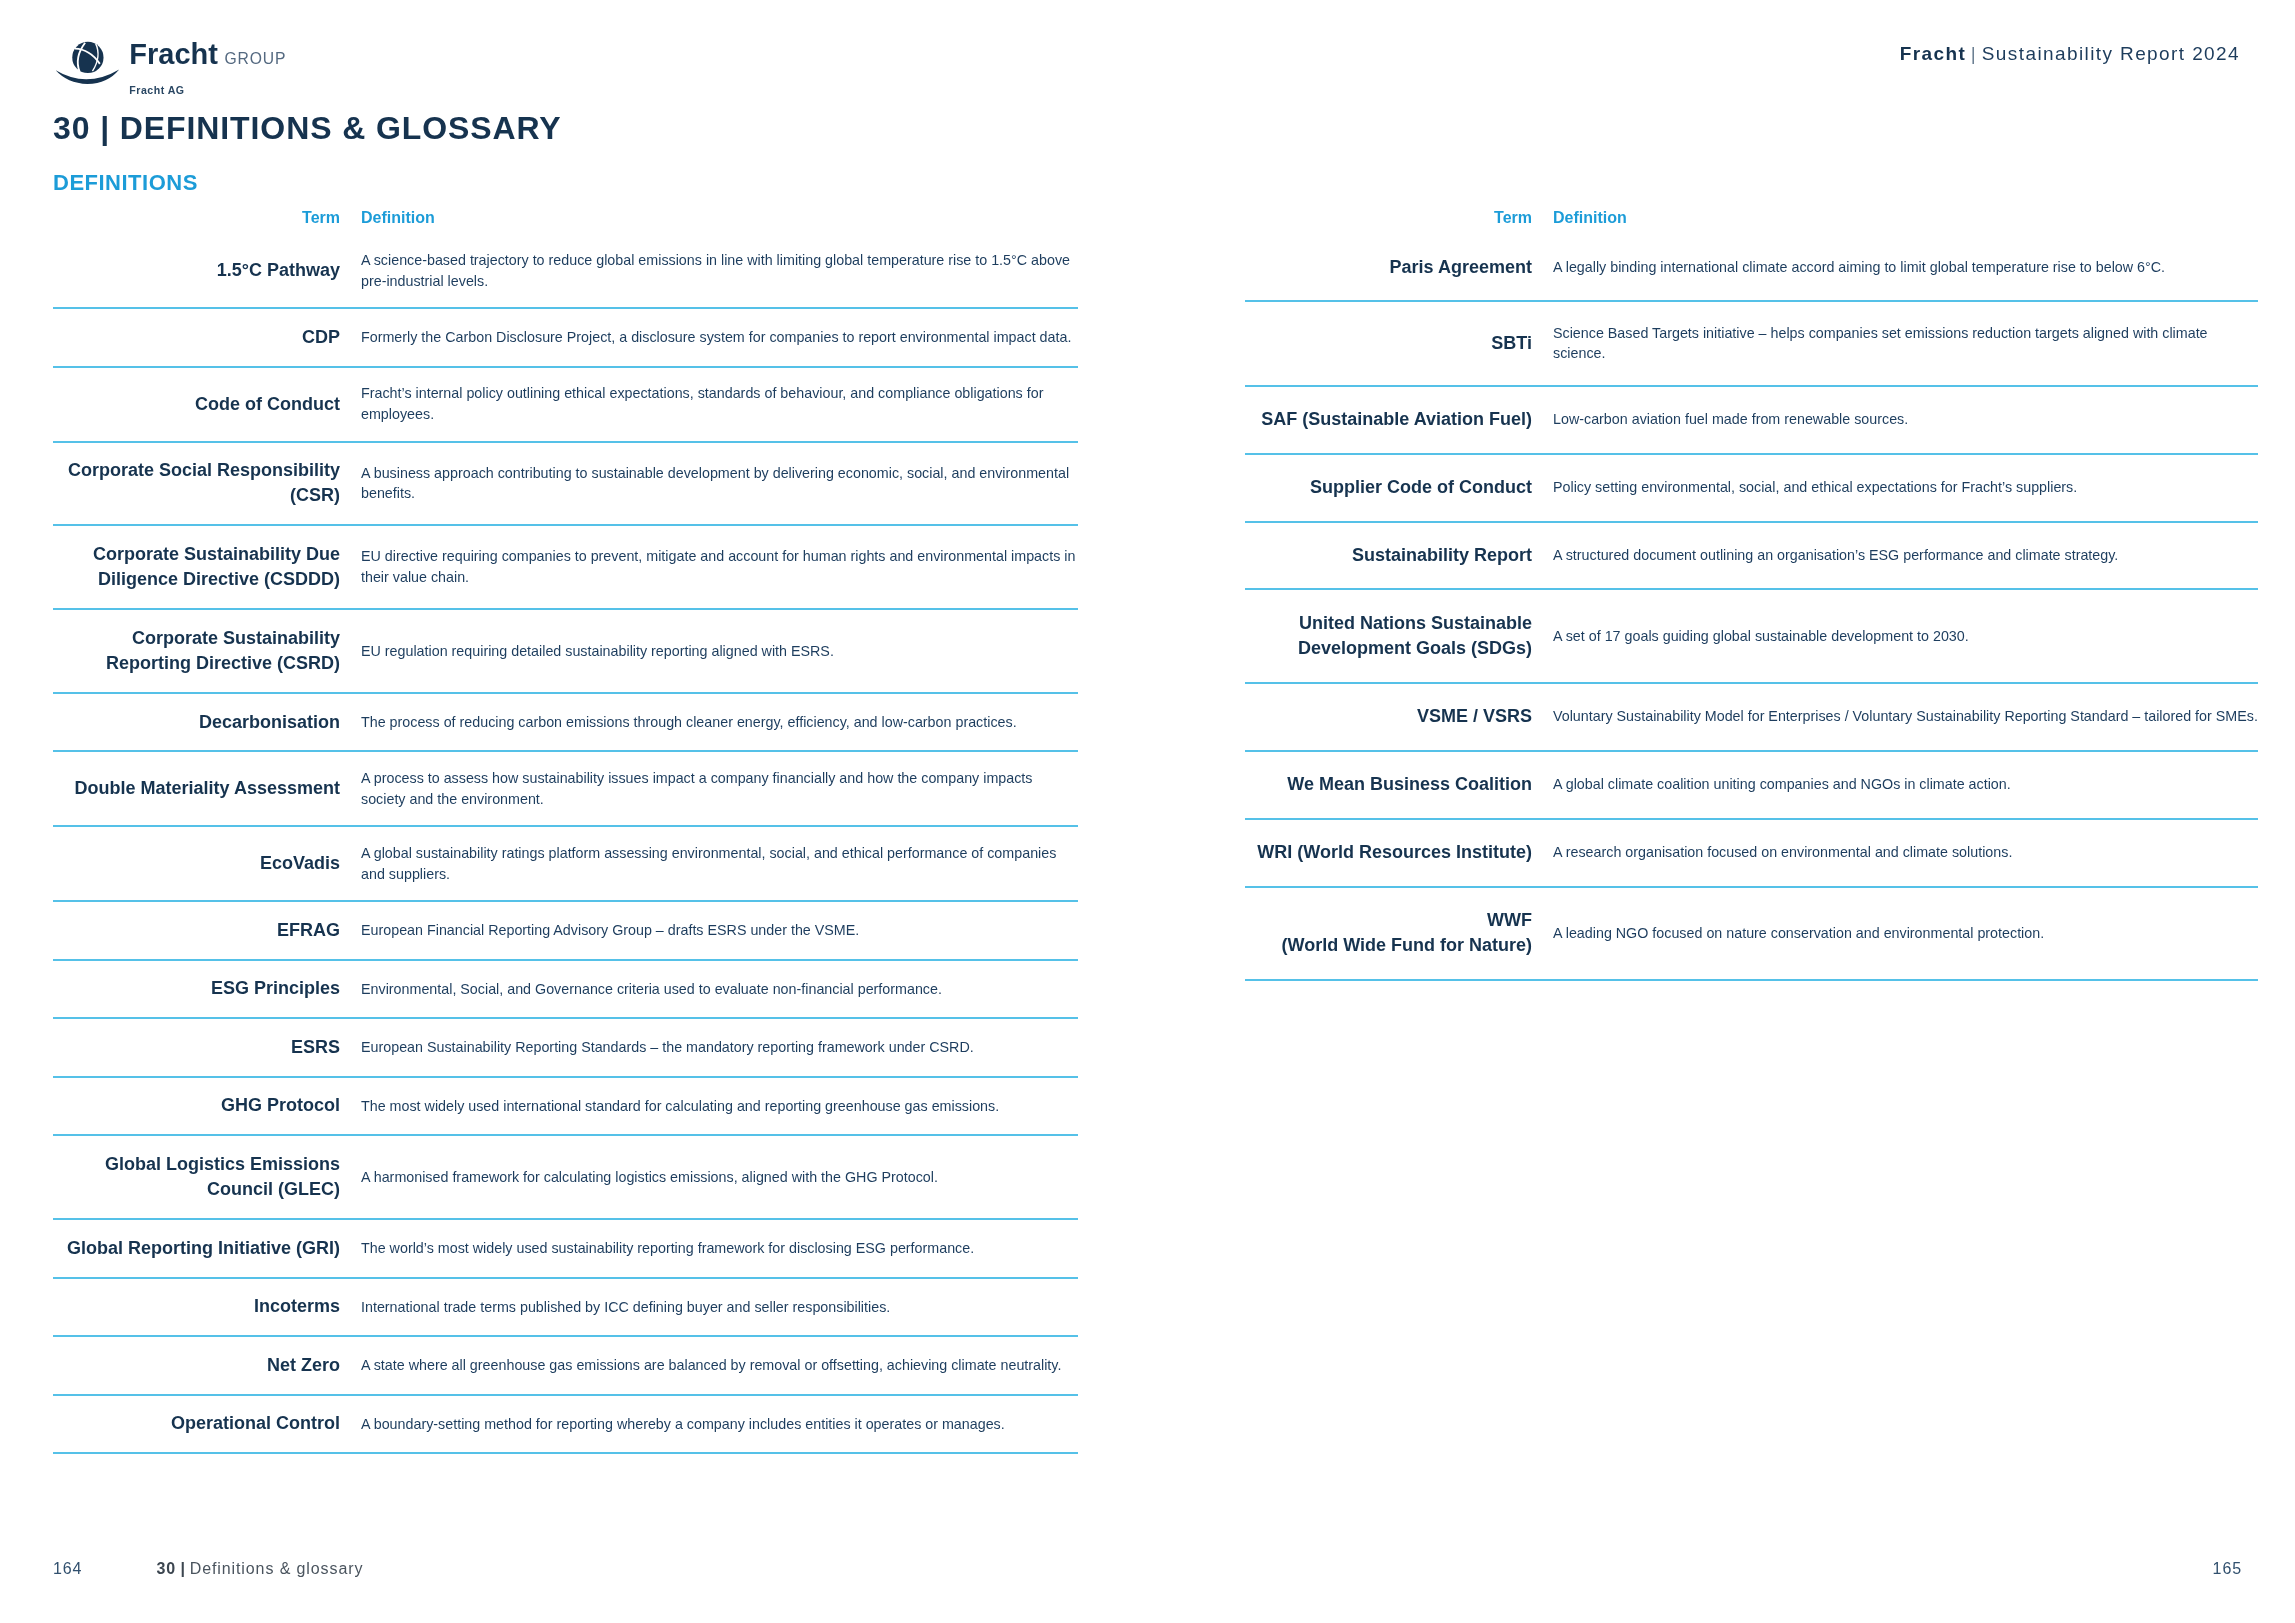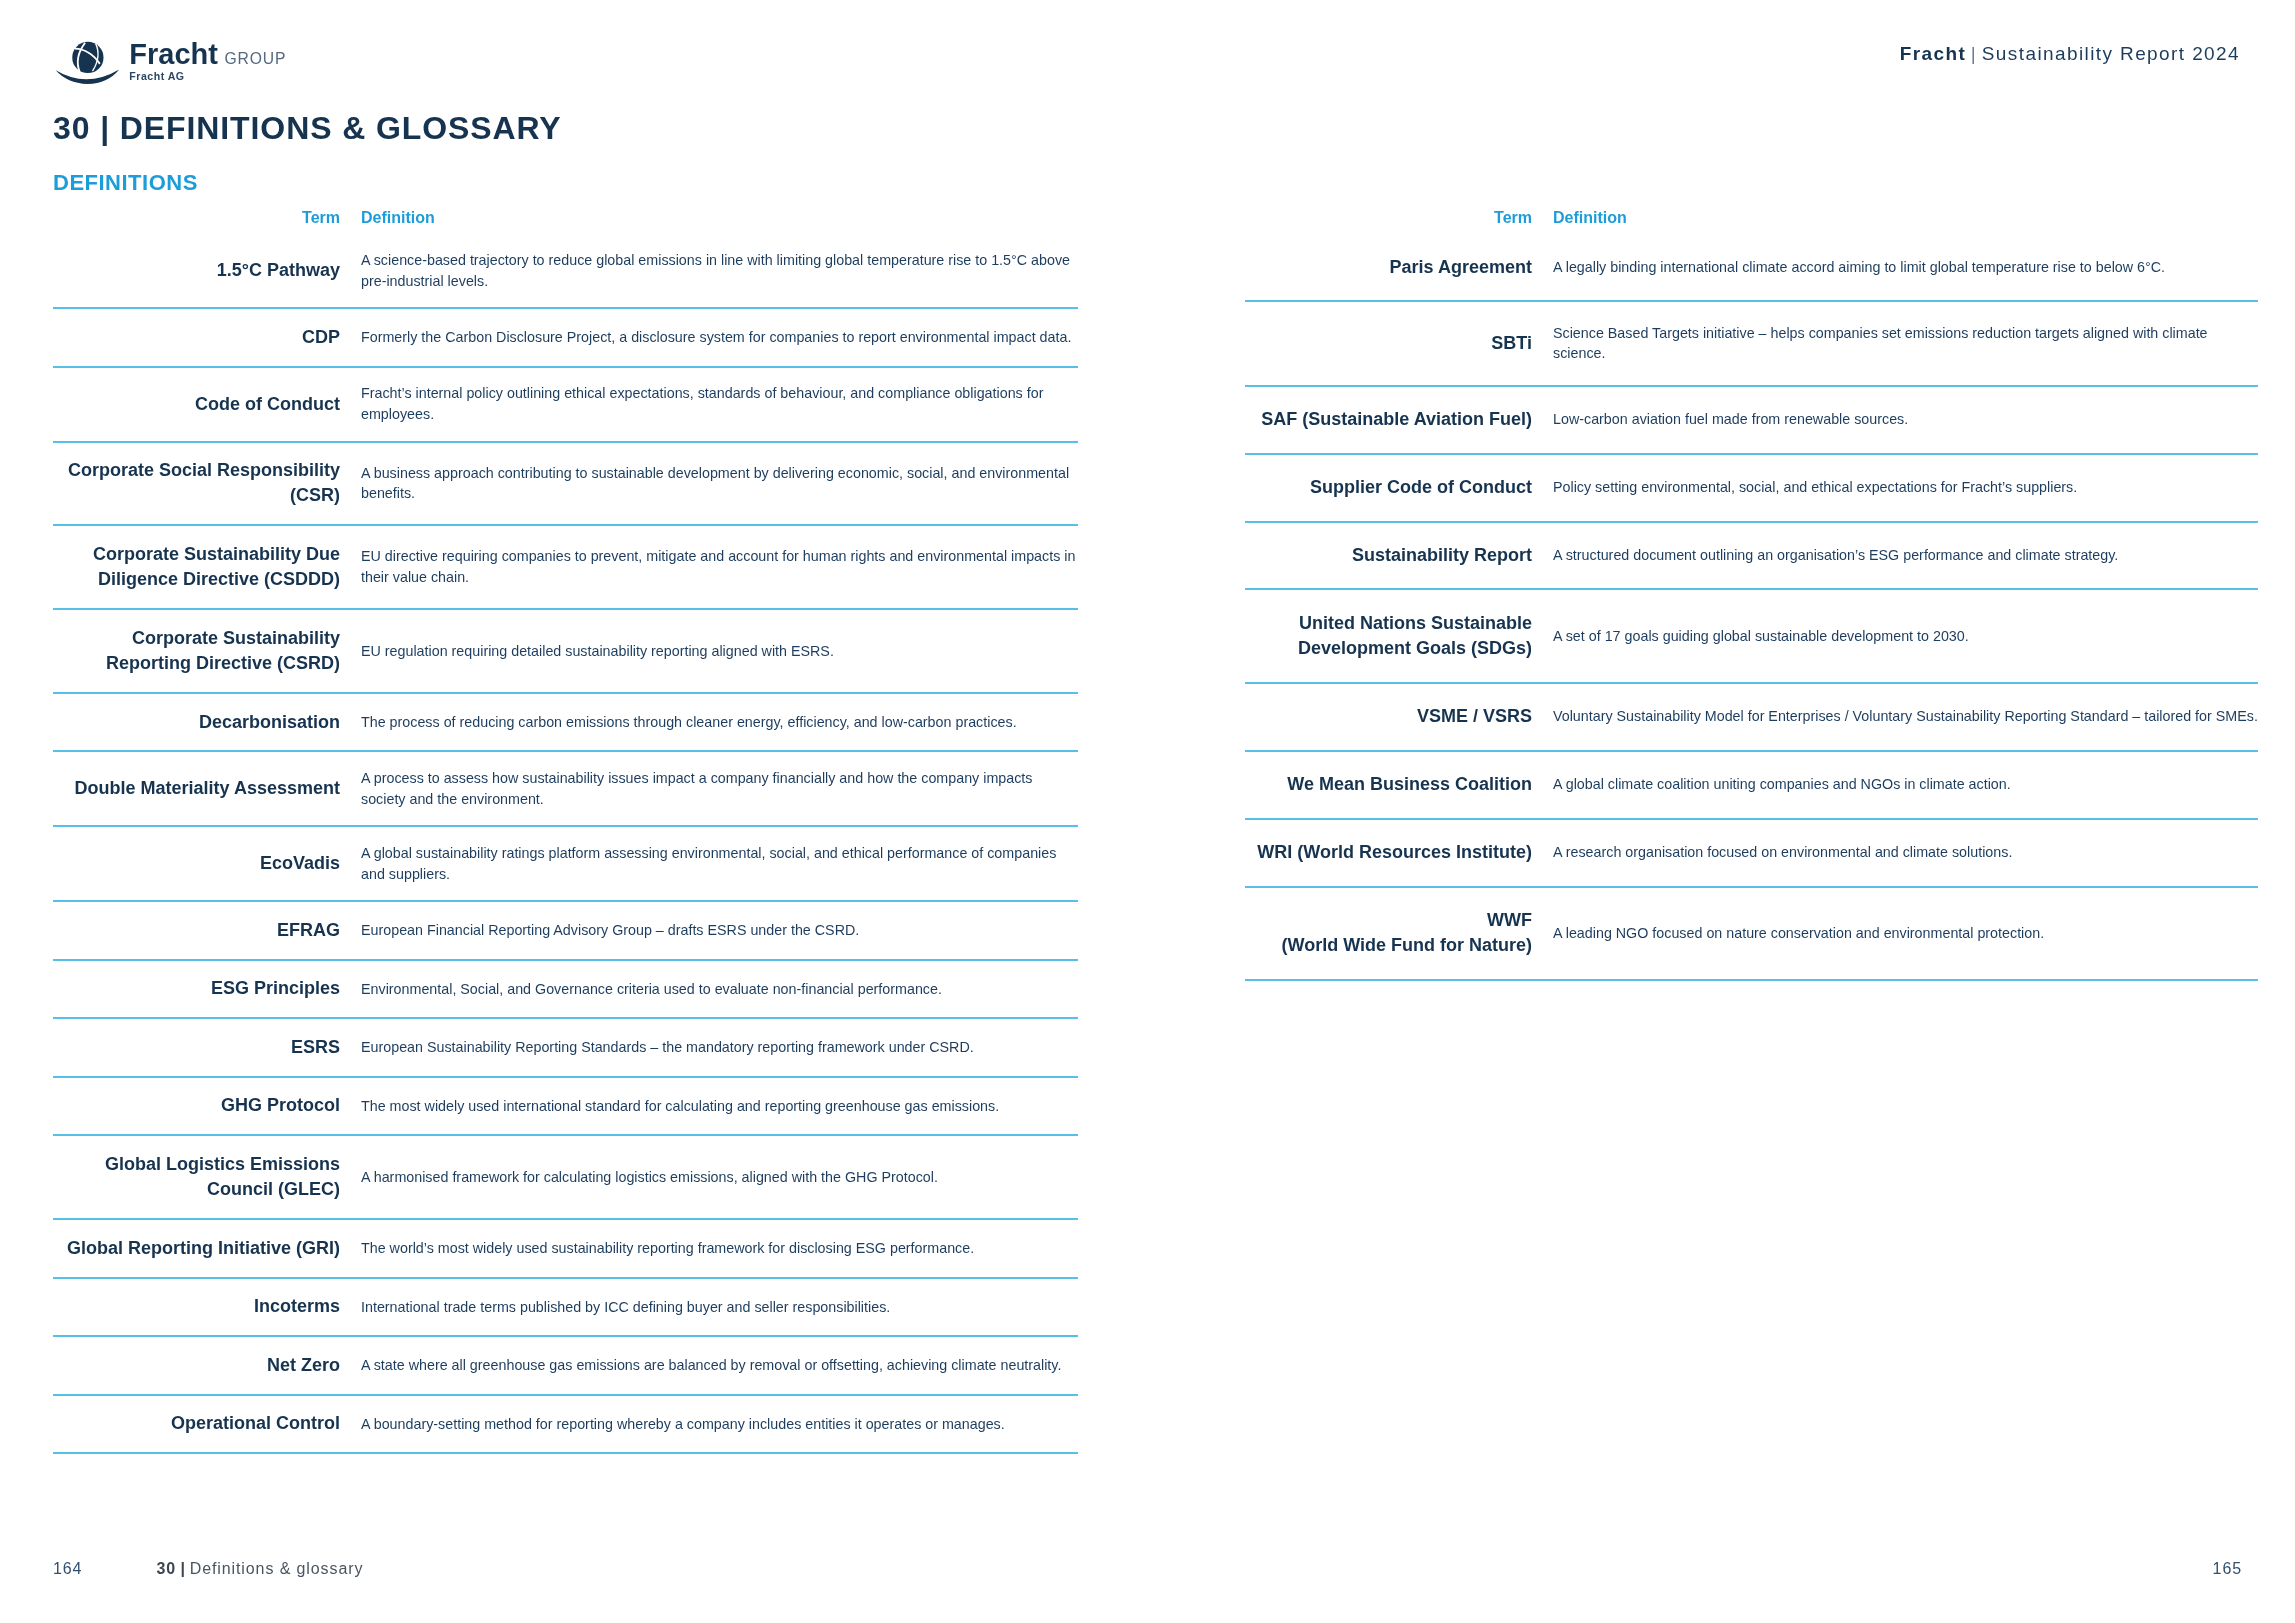--- a/index.html
+++ b/index.html
@@ -24,21 +24,21 @@
   .logo-brand-line { display: flex; align-items: baseline; }
   .logo-brand {
     font-size: 29px; font-weight: bold; color: #16334f; letter-spacing: 0;
     line-height: 1;
   }
   .logo-group {
     font-size: 15.7px; color: #546980; margin-left: 6.5px; letter-spacing: 0.9px;
     line-height: 1;
   }
   .logo-subtitle {
-    font-size: 10.6px; font-weight: bold; color: #2a4763; margin-top: 1px;
+    font-size: 10.6px; font-weight: bold; color: #2a4763; margin-top: 15px;
     letter-spacing: 0.5px;
   }
   .report-ref {
     position: absolute;
     right: 55px; top: 43px;
     font-size: 19px; letter-spacing: 1.4px; color: #1d3c5c; text-align: right;
   }
   .report-ref .brand { font-weight: bold; color: #16334f; }
   .report-ref .sep { color: #6a7e92; padding: 0 4.6px; font-weight: 300; }
 
@@ -172,21 +172,21 @@
           <tr>
             <td class="term">Double Materiality Assessment</td>
             <td class="def">A process to assess how sustainability issues impact a company financially and how the company impacts society and the environment.</td>
           </tr>
           <tr>
             <td class="term">EcoVadis</td>
             <td class="def">A global sustainability ratings platform assessing environmental, social, and ethical performance of companies and suppliers.</td>
           </tr>
           <tr>
             <td class="term">EFRAG</td>
-            <td class="def">European Financial Reporting Advisory Group – drafts ESRS under the CSRD.</td>
+            <td class="def">European Financial Reporting Advisory Group – drafts ESRS under the VSME.</td>
           </tr>
           <tr>
             <td class="term">ESG Principles</td>
             <td class="def">Environmental, Social, and Governance criteria used to evaluate non-financial performance.</td>
           </tr>
           <tr>
             <td class="term">ESRS</td>
             <td class="def">European Sustainability Reporting Standards – the mandatory reporting framework under CSRD.</td>
           </tr>
           <tr>

